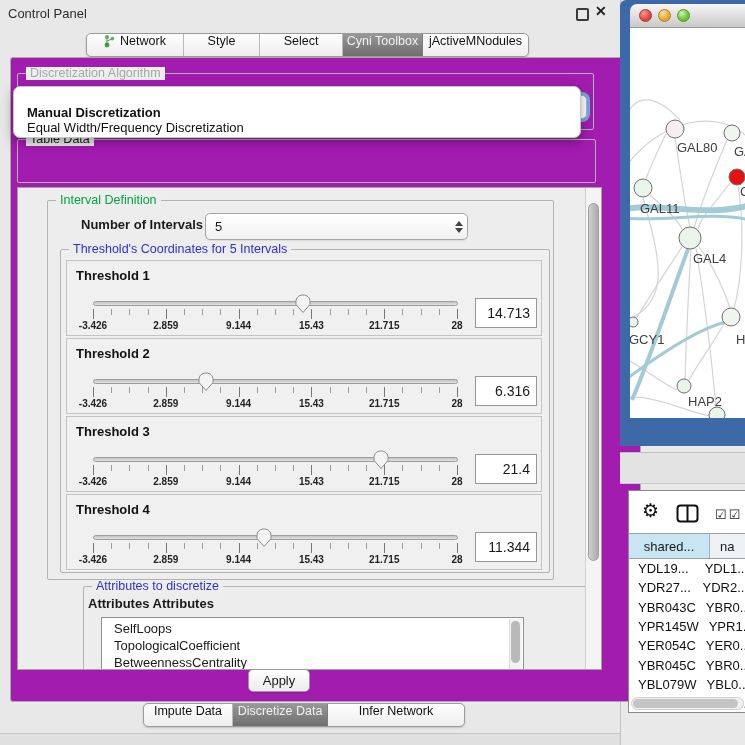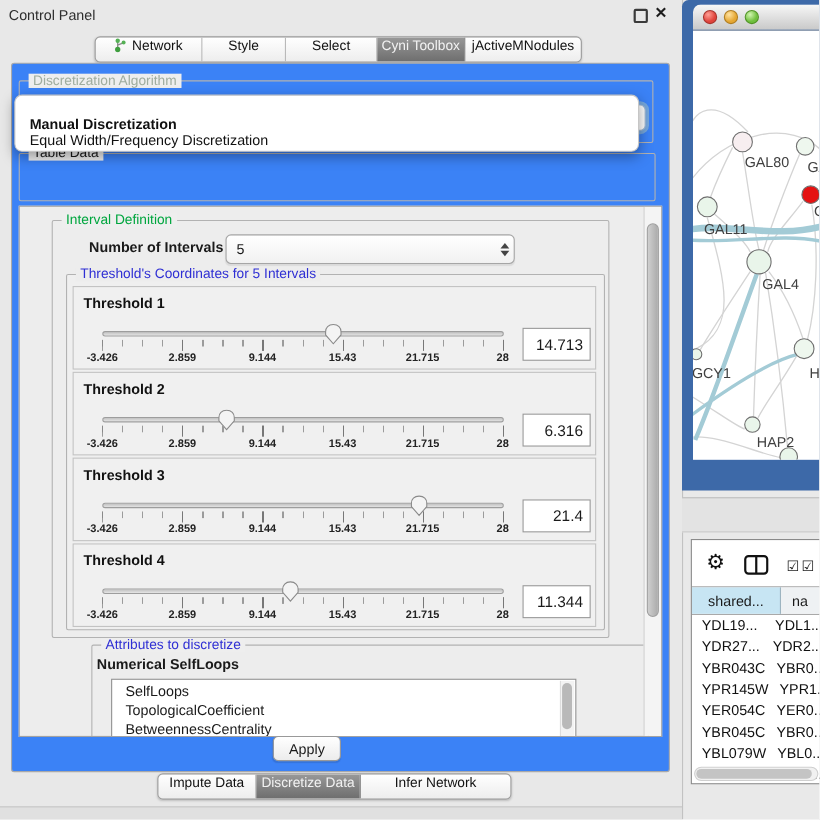--- a/index.html
+++ b/index.html
@@ -15,22 +15,22 @@
 
   
   .seg{display:flex;height:22px;border:1px solid #9b9b9b;border-radius:5px;overflow:hidden;
     background:linear-gradient(#ffffff,#ededed);box-shadow:0 1px 2px rgba(0,0,0,.18);}
   .seg-item{display:flex;justify-content:center;font-size:12.5px;color:#111;
     border-right:1px solid #b9b9b9;box-sizing:border-box;white-space:nowrap;}
   .seg-item:last-child{border-right:none;}
   .seg-item.sel{background:linear-gradient(#989898,#6e6e6e);color:#f2f2f2;border-right-color:#7d7d7d;}
   .tab-net-icon{margin-right:5px;}
 
-  .cp-main{left:10px;top:57px;width:597px;height:643px;background:#3b82f6;
-    border:1px solid #a9a9a9;border-radius:3px;}
+  .cp-main{left:10px;top:57px;width:597px;height:643px;background:#a21caf;
+    border:1px solid #a9a9a9;border-radius:3px;padding-left:32px;}
 
   
   .group{position:absolute;border:1px solid #b2b2b2;border-radius:2px;}
   .group-label{position:absolute;top:-7px;left:8px;font-size:12.5px;background:#eeeeee;padding:0 4px;line-height:13px;}
   .lbl-faded{color:#9fad9f;}
   .lbl-green{color:#00a63f;}
   .lbl-blue{color:#2f2fd4;}
   .lbl-black{color:#1a1a1a;}
 
   
@@ -258,21 +258,21 @@
                   <span style="left:100%;">28</span>
                 </div>
               </div>
               <div class="val-box">11.344</div>
             </div>
           </div>
         </div>
 
         <div class="group" style="left:29px;top:398px;width:505px;height:110px;margin-left:36px;">
           <span class="group-label lbl-blue">Attributes to discretize</span>
-          <div class="abs" style="left:4px;top:9px;font-size:13px;font-weight:bold;">Numerical SelfLoops</div>
+          <div class="abs" style="left:4px;top:9px;font-size:13px;font-weight:bold;">Attributes Attributes</div>
           <div class="attr-list">
             <div class="attr-item" style="padding-top:2px;">SelfLoops</div>
             <div class="attr-item">TopologicalCoefficient</div>
             <div class="attr-item">BetweennessCentrality</div>
             <div class="list-scroll">
                 <div class="list-thumb"></div>
               </div>
           </div>
         </div>
 

